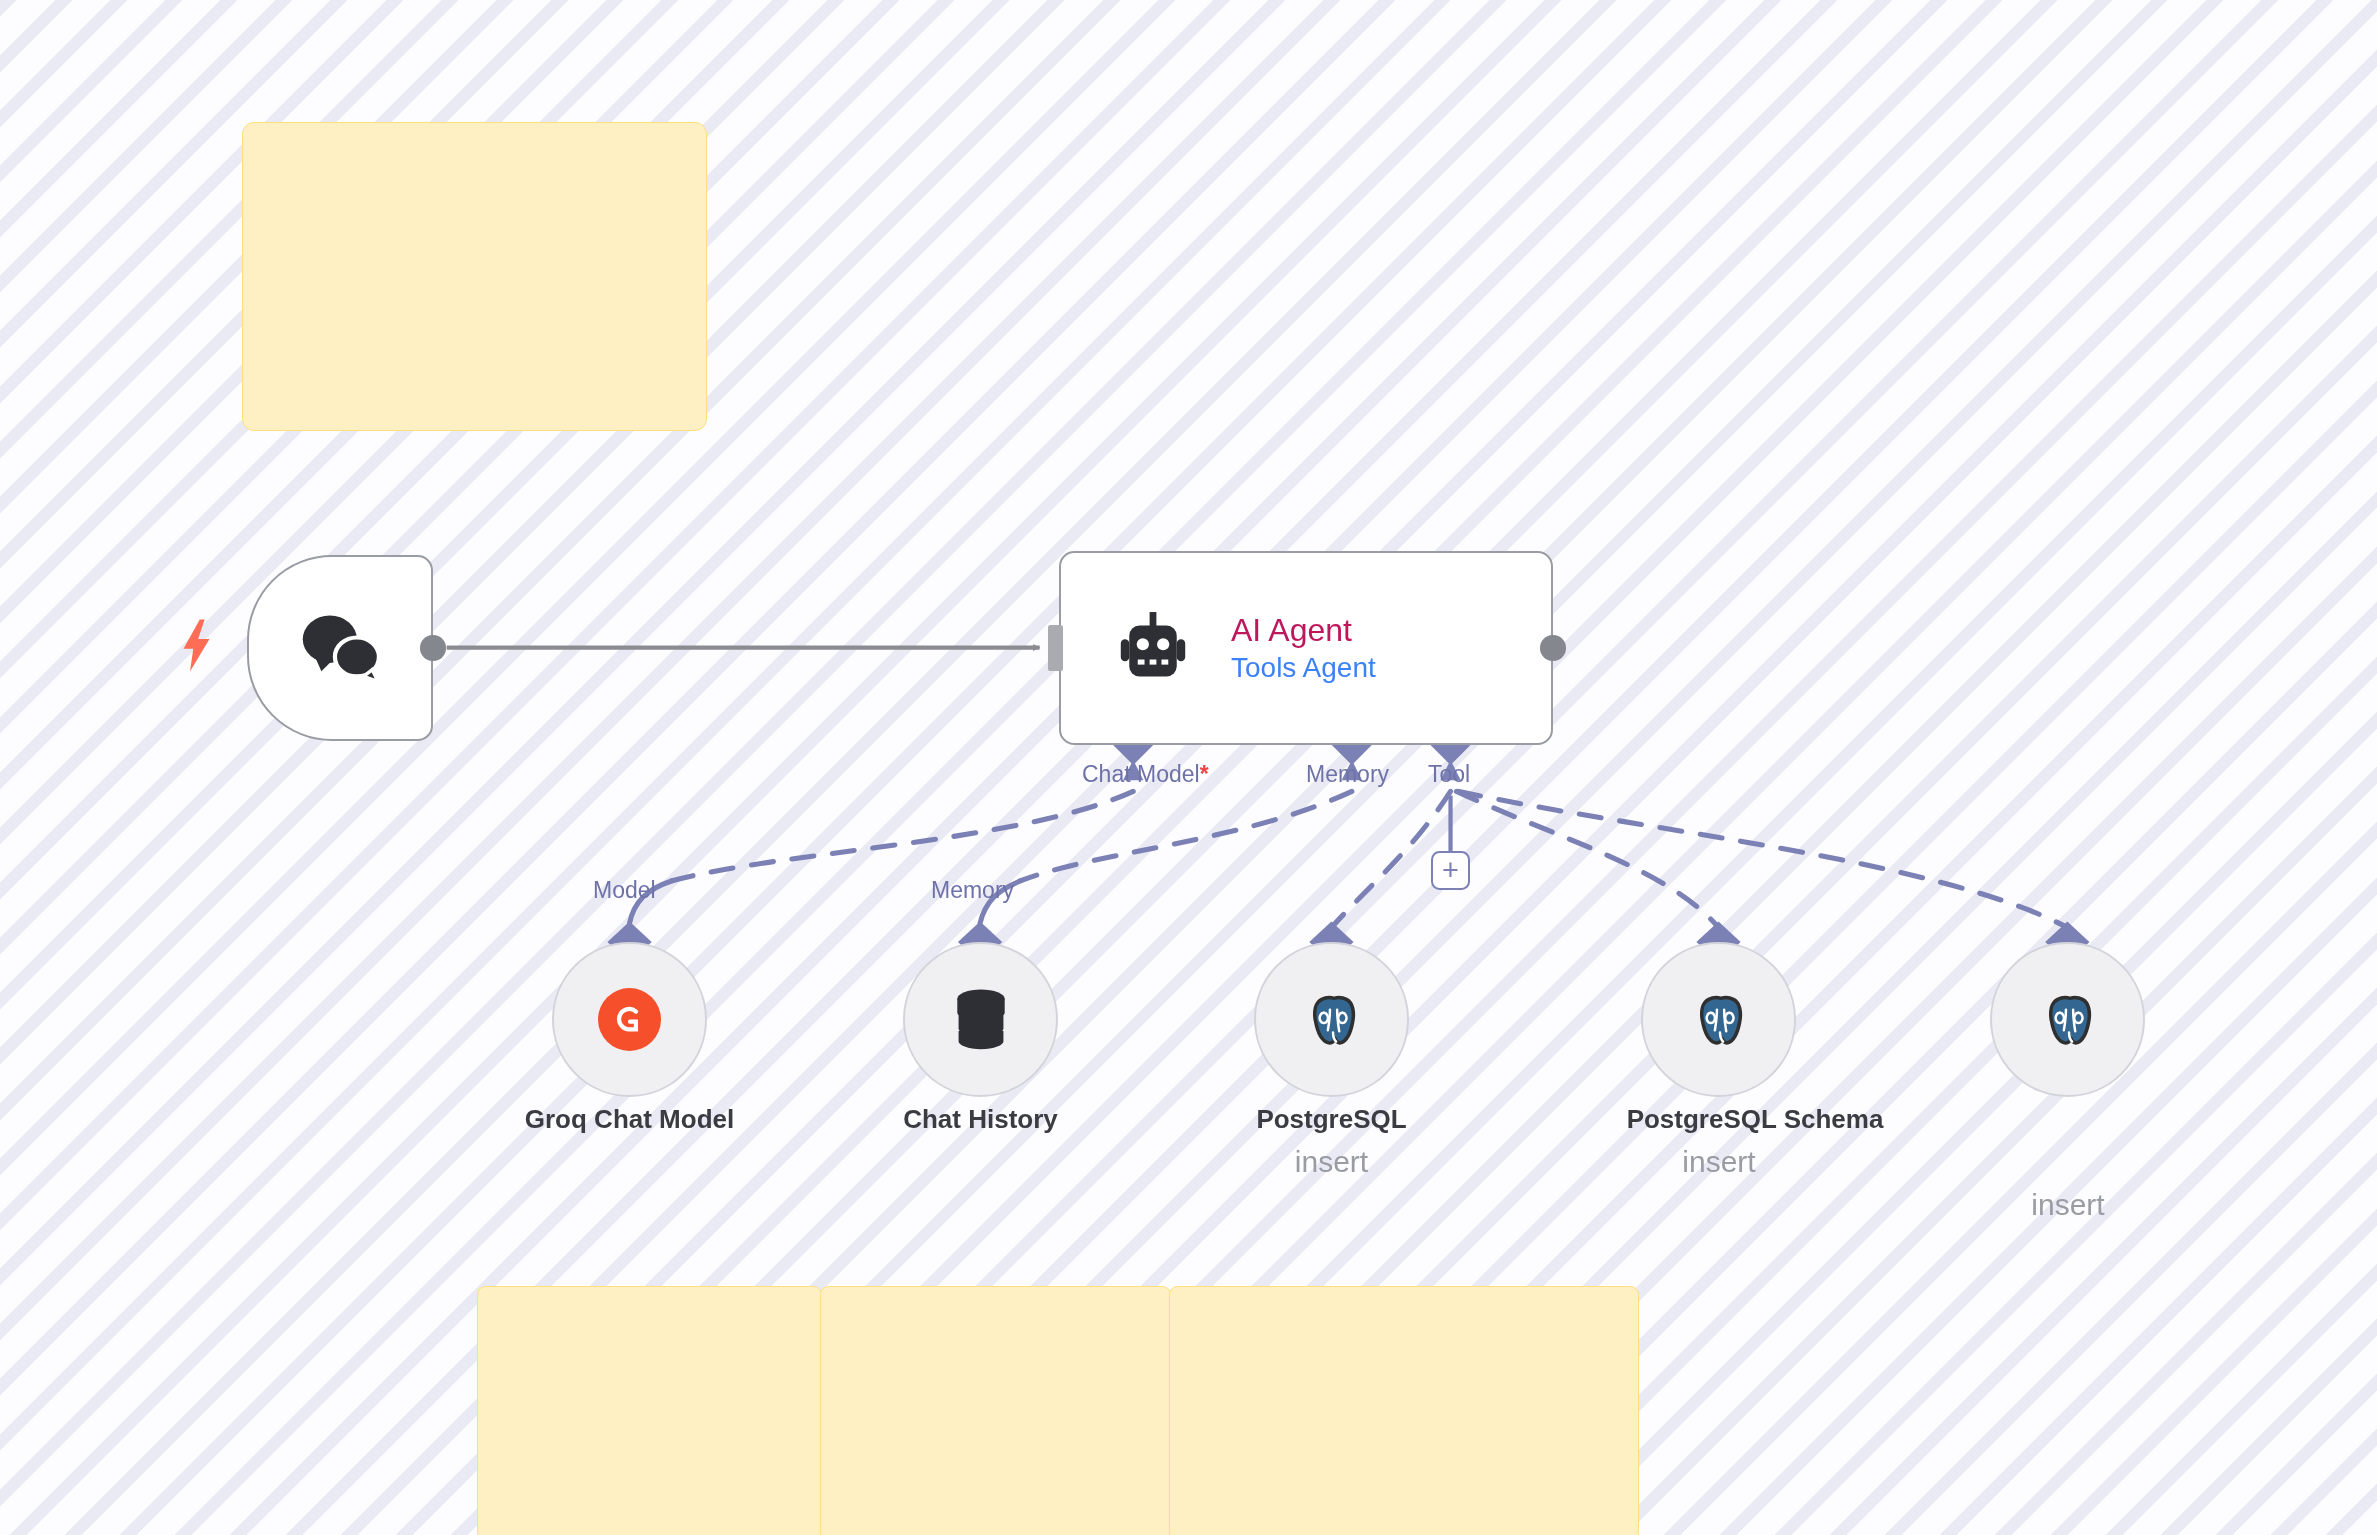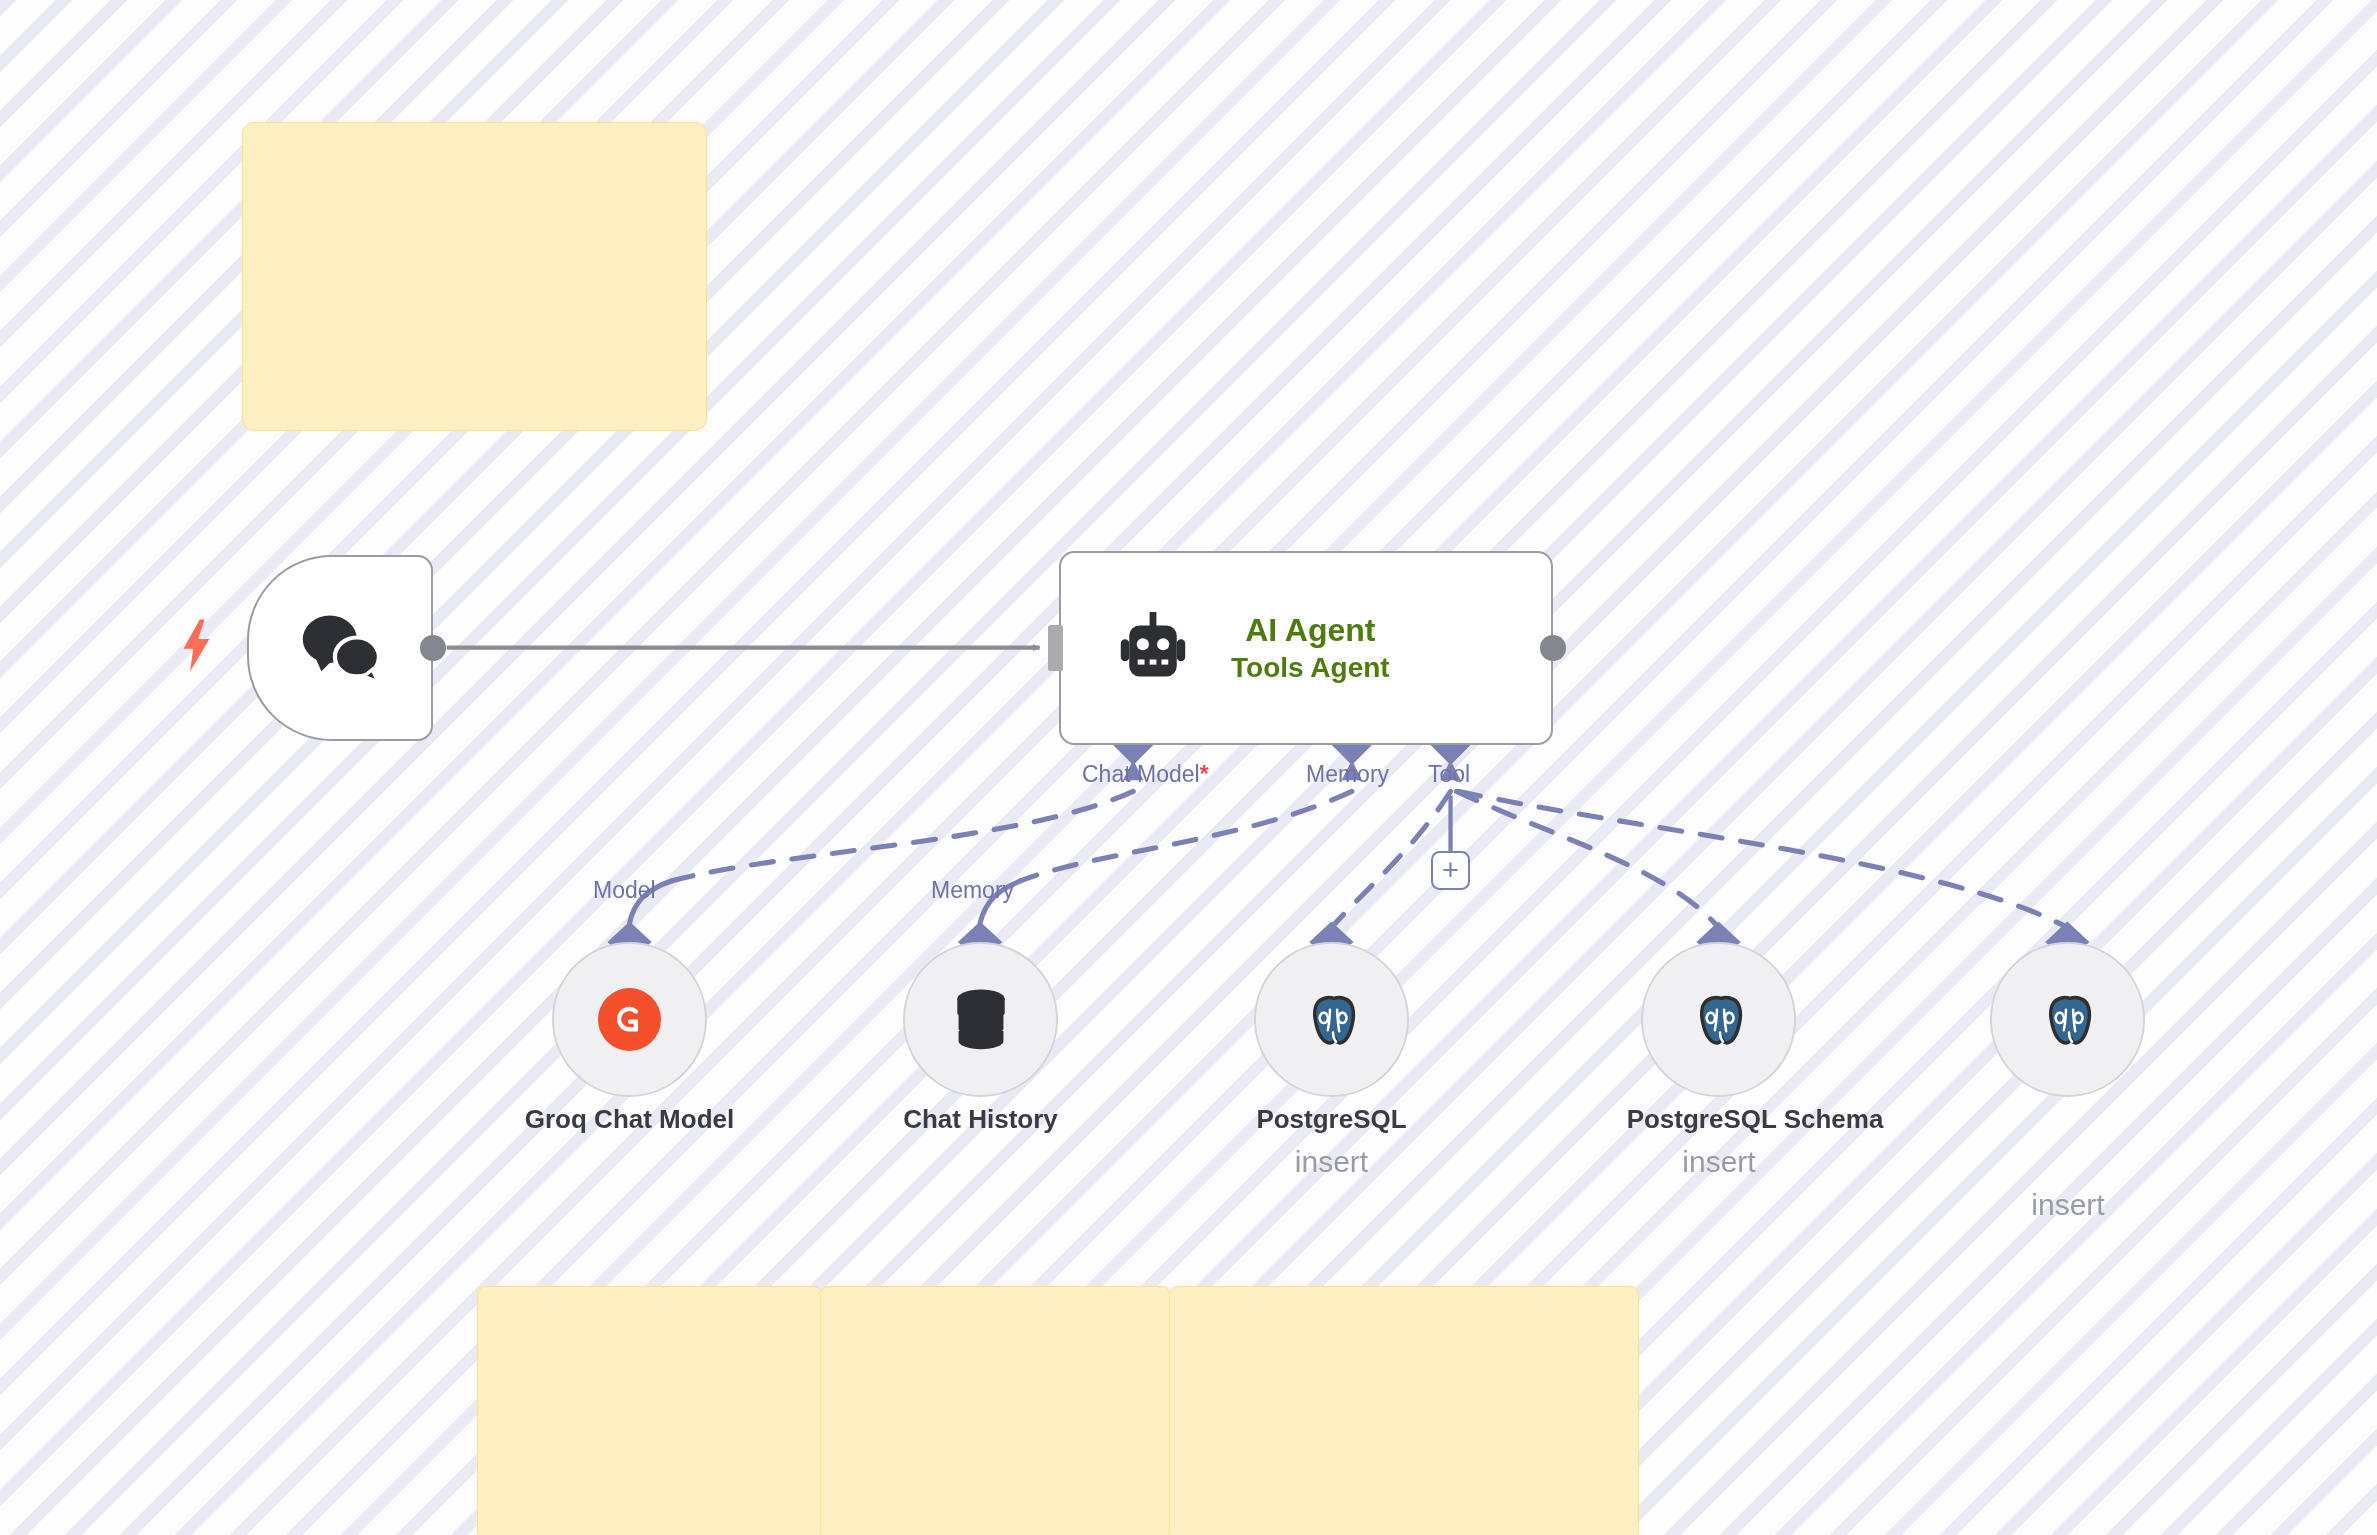--- a/index.html
+++ b/index.html
@@ -75,29 +75,28 @@
     gap: 39px;
   }
   .agent-titles {
     display: flex;
     flex-direction: column;
     justify-content: center;
     gap: 3.4px;
   }
   .agent-title {
     font-size: 32px;
-    font-weight: 700;
-    color: #4d7c0f;
+    font-weight: 400;
+    color: #be185d;
     line-height: 1.15;
-    text-align: center;
   }
   .agent-sub {
     font-size: 28px;
-    font-weight: 700;
-    color: #4d7c0f;
+    font-weight: 400;
+    color: #3b82f6;
     line-height: 1.15;
   }
   
   .port-circle {
     position: absolute;
     width: 25.5px;
     height: 25.5px;
     border-radius: 50%;
     background: #85878e;
   }

